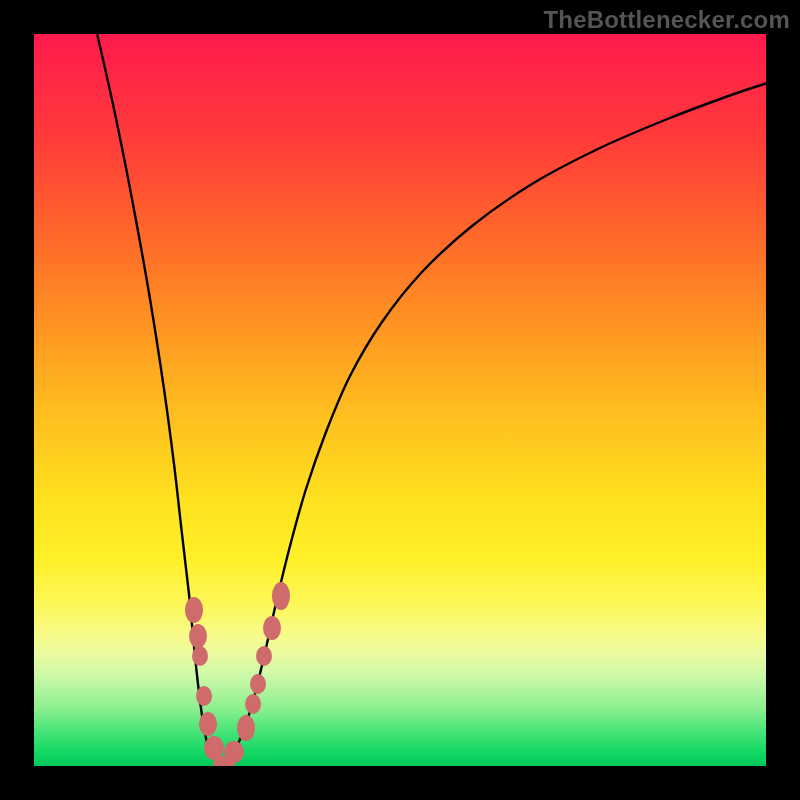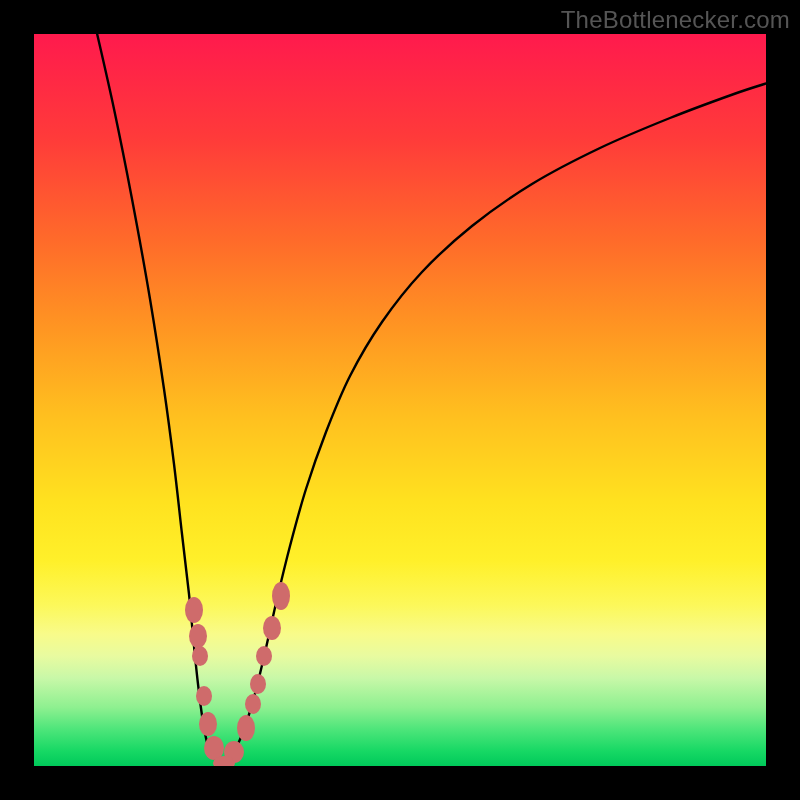--- a/index.html
+++ b/index.html
@@ -16,21 +16,21 @@
   #ffe21f 64%,
   #fff02a 72%,
   #fcf85a 78%,
   #f8fb8a 82%,
   #e8fba0 85%,
   #c8f8a8 88%,
   #8ef090 92%,
   #4de57a 95%,
   #16d864 98%,
   #00c95a 100%)}
-.watermark{position:absolute;right:10px;top:6px;color:#555;font-size:24px;font-weight:400;letter-spacing:.2px}
+.watermark{position:absolute;right:10px;top:6px;color:#555;font-size:24px;font-weight:700;letter-spacing:.2px}
 svg.curves{position:absolute;left:0;top:0}
 .bead{position:absolute;border-radius:50%;background:#cf6b6b}
 </style>
 </head>
 <body>
 
 <div class="frame">
   <div class="plot">
     <div class="grad grad-top"></div>
     <svg class="curves" width="732" height="732" viewBox="0 0 732 732">

